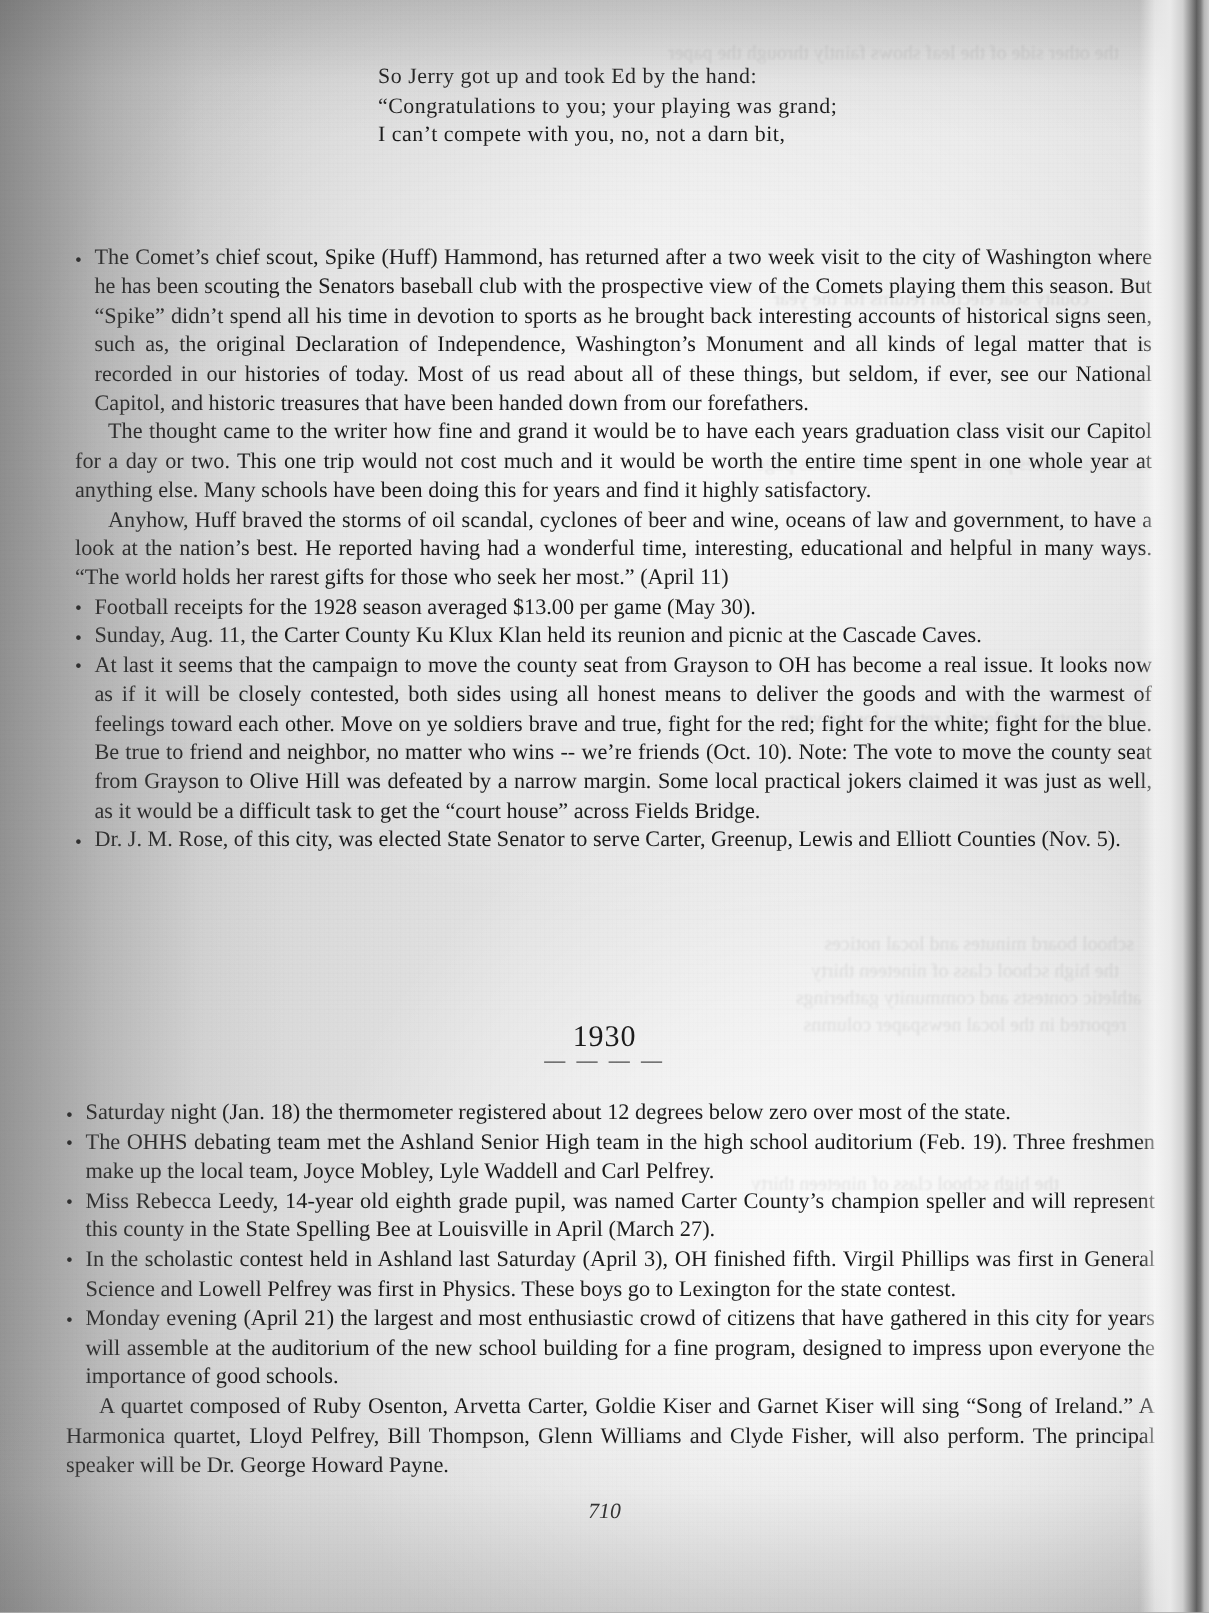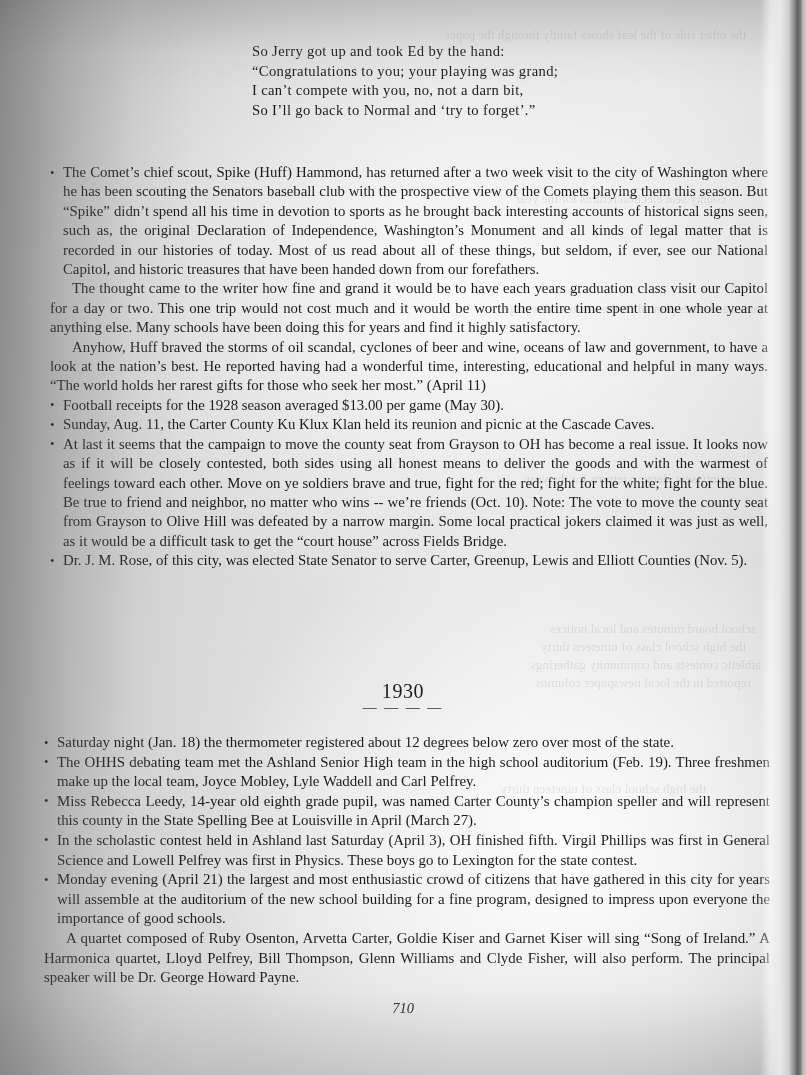--- a/index.html
+++ b/index.html
@@ -202,21 +202,20 @@
     <div class="bl" style="left:80px;  top:190px; width:520px;">county seat election returns for the year</div>
     <div class="bl" style="left:100px; top:780px; width:520px;">the high school class of nineteen thirty</div>
   </div>
 
   <div id="content">
 
     <div class="block poem">
       <div>So Jerry got up and took Ed by the hand:</div>
       <div>“Congratulations to you; your playing was grand;</div>
       <div>I can’t compete with you, no, not a darn bit,</div>
-      <div>So I’ll go back to Normal and ‘try to forget’.”</div>
     </div>
 
     <div class="block body-col">
       <p class="bullet">The Comet’s chief scout, Spike (Huff) Hammond, has returned after a two week visit to the city of Washington where he has been scouting the Senators baseball club with the prospective view of the Comets playing them this season.  But “Spike” didn’t spend all his time in devotion to sports as he brought back interesting accounts of historical signs seen, such as, the original Declaration of Independence, Washington’s Monument and all kinds of legal matter that is recorded in our histories of today.  Most of us read about all of these things, but seldom, if ever, see our National Capitol, and historic treasures that have been handed down from our forefathers.</p>
       <p class="para">The thought came to the writer how fine and grand it would be to have each years graduation class visit our Capitol for a day or two.  This one trip would not cost much and it would be worth the entire time spent in one whole year at anything else.  Many schools have been doing this for years and find it highly satisfactory.</p>
       <p class="para">Anyhow, Huff braved the storms of oil scandal, cyclones of beer and wine, oceans of law and government, to have a look at the nation’s best.  He reported having had a wonderful time, interesting, educational and helpful in many ways.  “The world holds her rarest gifts for those who seek her most.” (April 11)</p>
       <p class="bullet lastline">Football receipts for the 1928 season averaged $13.00 per game (May 30).</p>
       <p class="bullet lastline">Sunday, Aug. 11, the Carter County Ku Klux Klan held its reunion and picnic at the Cascade Caves.</p>
       <p class="bullet">At last it seems that the campaign to move the county seat from Grayson to OH has become a real issue.  It looks now as if it will be closely contested, both sides using all honest means to deliver the goods and with the warmest of feelings toward each other.  Move on ye soldiers brave and true, fight for the red; fight for the white; fight for the blue.  Be true to friend and neighbor, no matter who wins -- we’re friends (Oct. 10).  Note: The vote to move the county seat from Grayson to Olive Hill was defeated by a narrow margin.  Some local practical jokers claimed it was just as well, as it would be a difficult task to get the “court house” across Fields Bridge.</p>
       <p class="bullet">Dr. J. M. Rose, of this city, was elected State Senator to serve Carter, Greenup, Lewis and Elliott Counties (Nov. 5).</p>

